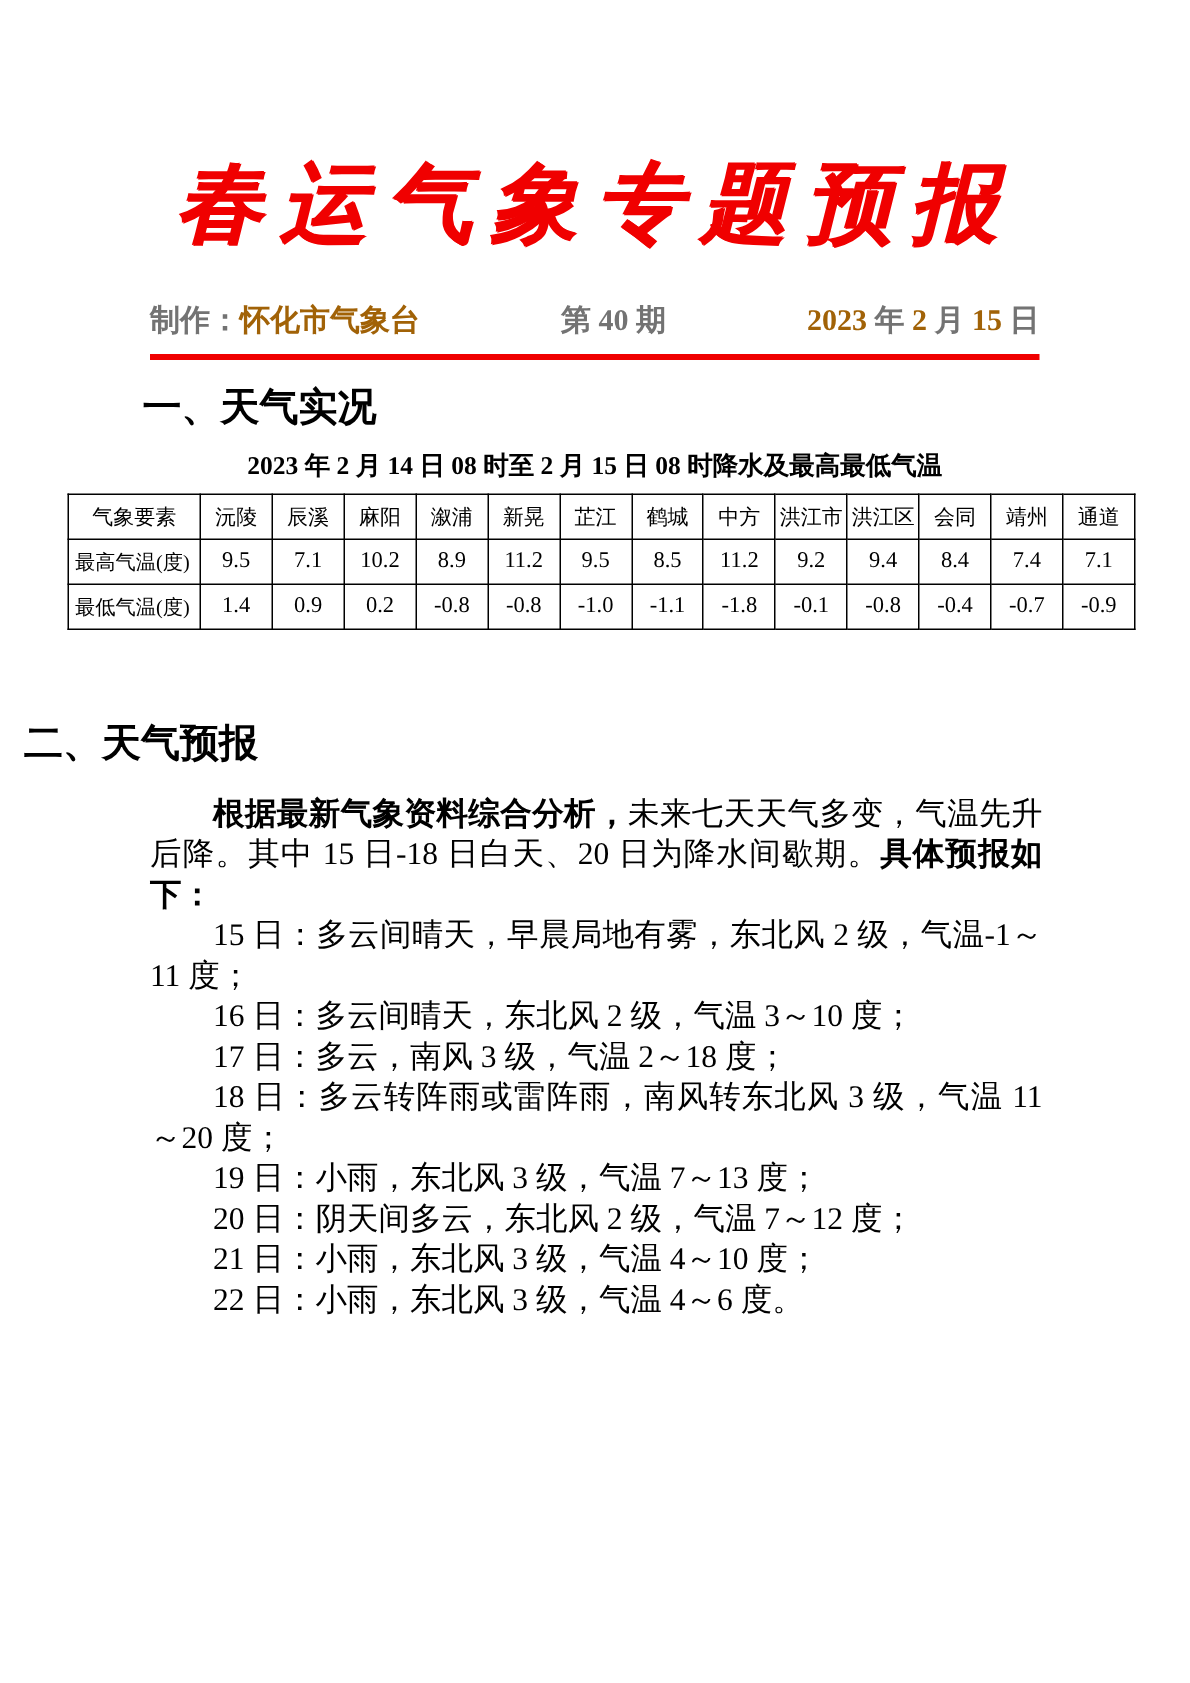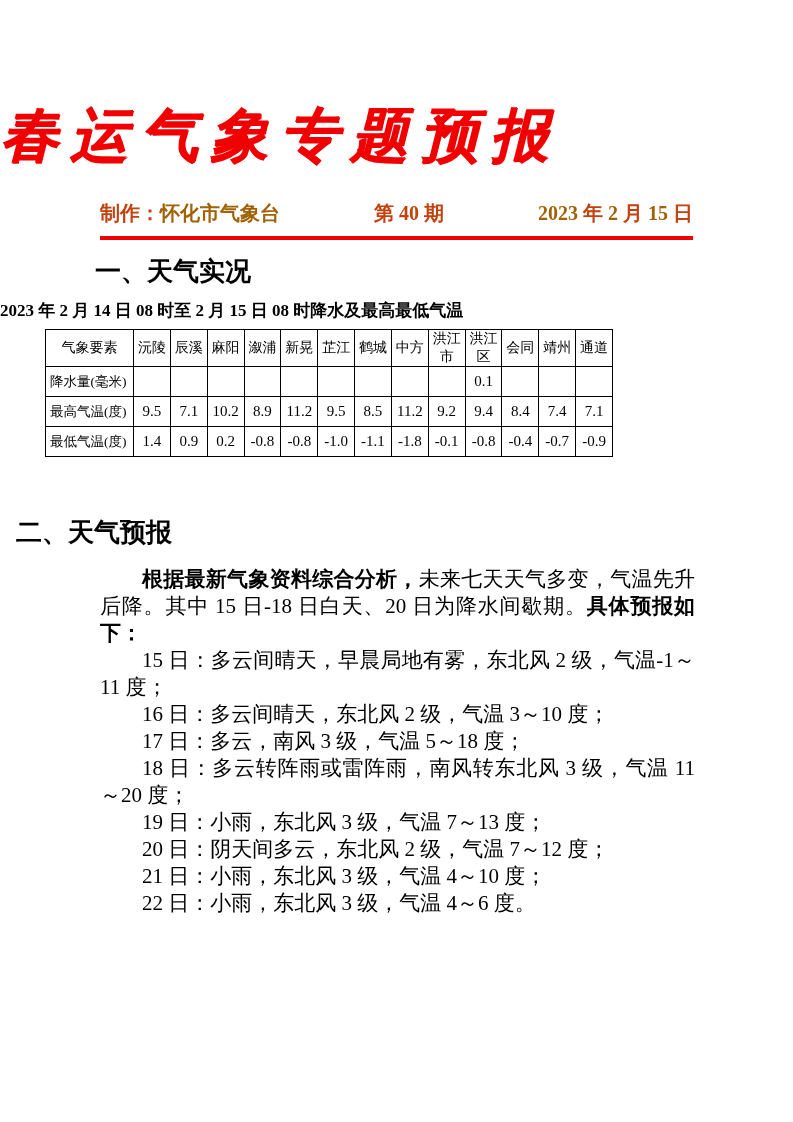--- a/index.html
+++ b/index.html
@@ -7,64 +7,65 @@
   body {
     width: 793px;
     height: 1122px;
     position: relative;
     overflow: hidden;
     font-family: "Liberation Serif", "DejaVu Serif", serif;
     color: #000000;
   }
   .doc-title {
     margin-top: 88px;
+    text-align: center;
     font-size: 58px;
     line-height: 96px;
     font-weight: bold;
     color: #f00000;
     letter-spacing: 12px;
     font-style: italic;
     text-shadow: 1px 1px 0 #f00000;
     white-space: nowrap;
   }
   .meta-row {
     display: flex;
     justify-content: space-between;
     align-items: baseline;
     margin: 16px 100px 0 100px;
     font-size: 20px;
     font-weight: bold;
     white-space: nowrap;
   }
-  .red { color: #c2410c; }
+  .red { color: #737373; }
   .black { color: #a16207; }
   .divider {
     height: 4px;
     background: #f00000;
     margin: 9px 100px 0 100px;
   }
   .sec-heading {
     margin-left: 95px;
     font-size: 26px;
     font-weight: bold;
     font-family: "Liberation Sans", "DejaVu Sans", sans-serif;
   }
   .sec1-heading { margin-top: 14px; }
   .table-caption {
-    text-align: left;
+    text-align: center;
     font-size: 17px;
     font-weight: bold;
     margin-top: 10px;
   }
   table.weather {
     border-collapse: collapse;
     margin-left: 45px;
     margin-top: 7px;
     table-layout: fixed;
-    width: 568px;
+    width: 712px;
   }
   table.weather th, table.weather td {
     border: 1px solid #000000;
     height: 30px;
     text-align: center;
     vertical-align: middle;
     font-weight: normal;
     padding: 0 1px;
     overflow: hidden;
   }
@@ -142,36 +143,20 @@
       <th>鹤城</th>
       <th>中方</th>
       <th>洪江市</th>
       <th>洪江区</th>
       <th>会同</th>
       <th>靖州</th>
       <th>通道</th>
     </tr>
   </thead>
   <tbody>
-    <tr>
-      <td class="label-cell">降水量(毫米)</td>
-      <td></td>
-      <td></td>
-      <td></td>
-      <td></td>
-      <td></td>
-      <td></td>
-      <td></td>
-      <td></td>
-      <td></td>
-      <td>0.1</td>
-      <td></td>
-      <td></td>
-      <td></td>
-    </tr>
     <tr>
       <td class="label-cell">最高气温(度)</td>
       <td>9.5</td>
       <td>7.1</td>
       <td>10.2</td>
       <td>8.9</td>
       <td>11.2</td>
       <td>9.5</td>
       <td>8.5</td>
       <td>11.2</td>
@@ -199,18 +184,18 @@
     </tr>
   </tbody>
 </table>
 
 <div class="sec-heading sec2-heading">二、天气预报</div>
 
 <p class="body-text intro" style="text-indent:2em"><span class="b">根据最新气象资料综合分析，</span><span>未来七天天气多变，气温先升后降。其中 15 日-18 日白天、20 日为降水间歇期。</span><span class="b">具体预报如下：</span></p>
 
 <p class="body-text forecast-line">15 日：多云间晴天，早晨局地有雾，东北风 2 级，气温-1～11 度；</p>
 <p class="body-text forecast-line">16 日：多云间晴天，东北风 2 级，气温 3～10 度；</p>
-<p class="body-text forecast-line">17 日：多云，南风 3 级，气温 5～18 度；</p>
+<p class="body-text forecast-line">17 日：多云，南风 3 级，气温 2～18 度；</p>
 <p class="body-text forecast-line">18 日：多云转阵雨或雷阵雨，南风转东北风 3 级，气温 11～20 度；</p>
 <p class="body-text forecast-line">19 日：小雨，东北风 3 级，气温 7～13 度；</p>
 <p class="body-text forecast-line">20 日：阴天间多云，东北风 2 级，气温 7～12 度；</p>
 <p class="body-text forecast-line">21 日：小雨，东北风 3 级，气温 4～10 度；</p>
 <p class="body-text forecast-line">22 日：小雨，东北风 3 级，气温 4～6 度。</p>
 
 </body></html>

